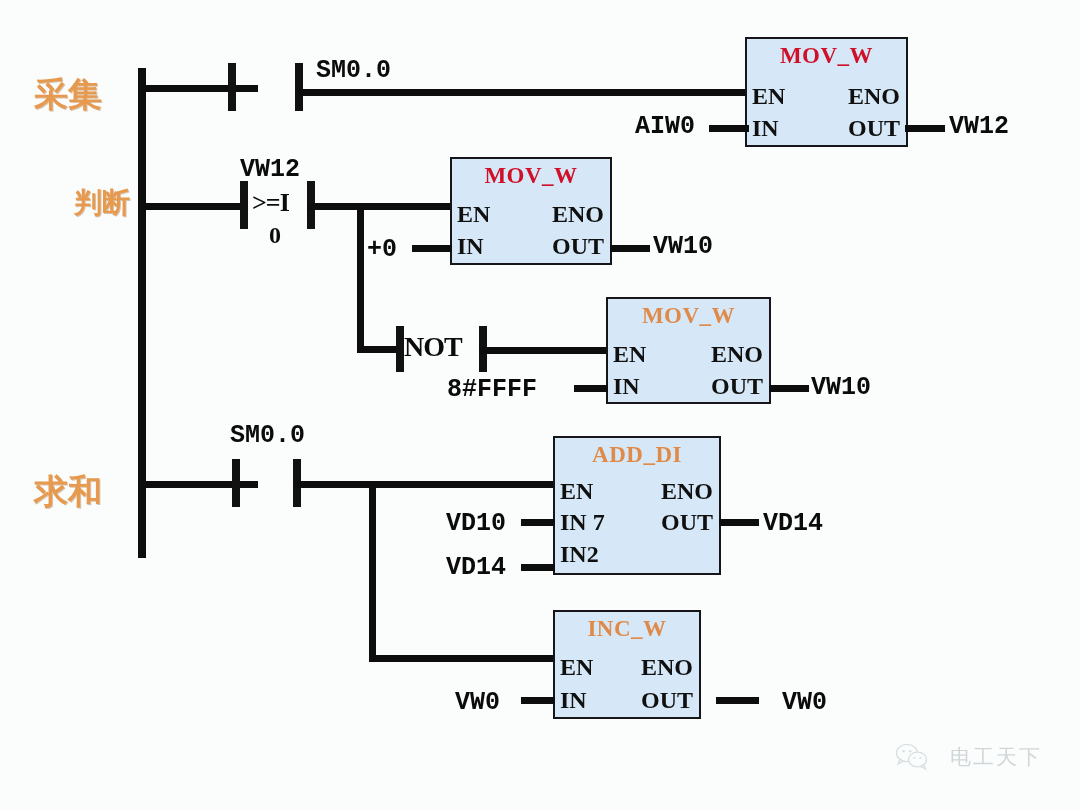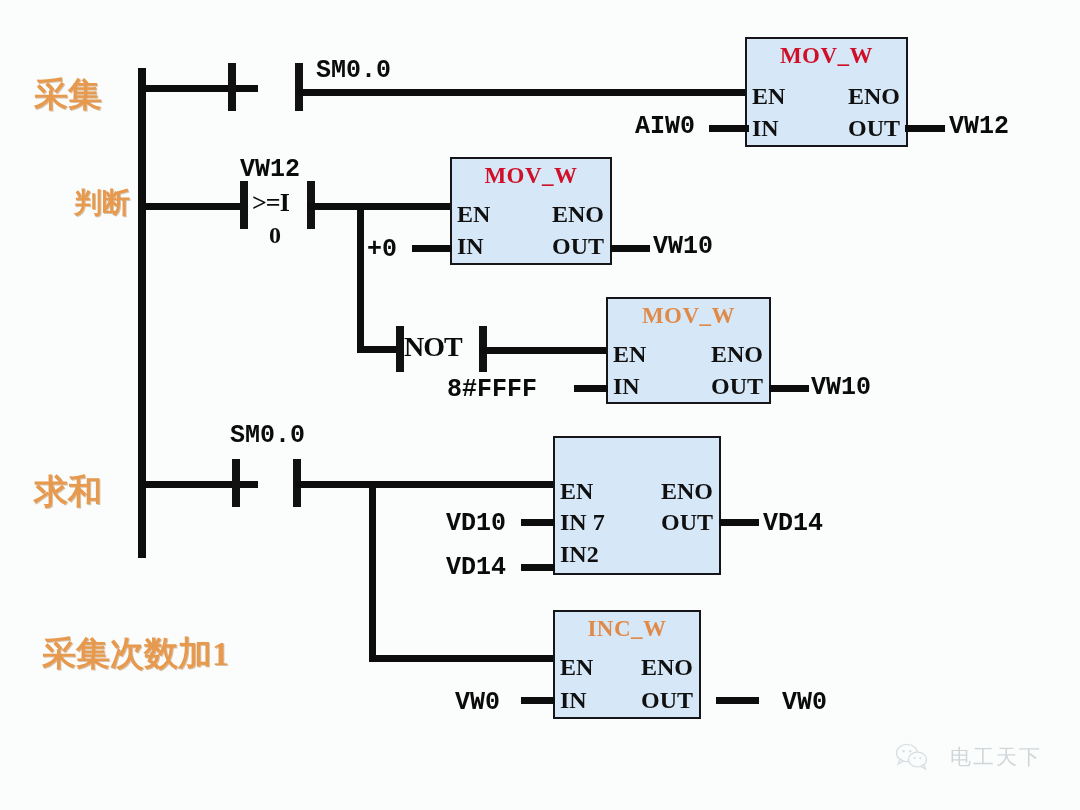--- a/index.html
+++ b/index.html
@@ -96,21 +96,20 @@
   }
 </style>
 </head>
 <body>
 
 <div id="stage">
 
   <div class="cn" style="left:34px;top:72px;font-size:34px;">采集</div>
   <div class="cn" style="left:34px;top:184px;font-size:28px;margin-left:40px;">判断</div>
   <div class="cn" style="left:34px;top:469px;font-size:34px;">求和</div>
-  <div class="cn" style="left:42px;top:631px;font-size:34px;">采集次数加1</div>
 
   <div class="wire v" style="left:138px;top:68px;height:490px;width:8px;"></div>
 
   <div class="wire h" style="left:138px;top:85px;width:120px;"></div>
 
   <div class="pole" style="left:228px;top:63px;height:48px;"></div>
   <div class="pole" style="left:295px;top:63px;height:48px;"></div>
 
   <div class="lbl" style="left:316px;top:56px;">SM0.0</div>
 
@@ -186,20 +185,21 @@
   <div class="pole" style="left:232px;top:459px;height:48px;"></div>
   <div class="pole" style="left:293px;top:459px;height:48px;"></div>
 
   <div class="wire h" style="left:295px;top:481px;width:80px;"></div>
 
   <div class="wire v" style="left:369px;top:481px;height:180px;"></div>
 
   <div class="wire h" style="left:369px;top:481px;width:186px;"></div>
 
   <div class="fb" style="left:553px;top:436px;width:168px;height:139px;">
+    <div class="fb-title orange">ADD_DI</div>
     <div class="pin left" style="top:40px;">EN</div>
     <div class="pin right" style="top:40px;">ENO</div>
     <div class="pin left" style="top:71px;">IN 7</div>
     <div class="pin right" style="top:71px;">OUT</div>
     <div class="pin left" style="top:103px;">IN2</div>
   </div>
 
   <div class="lbl" style="left:446px;top:509px;">VD10</div>
   <div class="wire h" style="left:521px;top:519px;width:34px;"></div>
 

